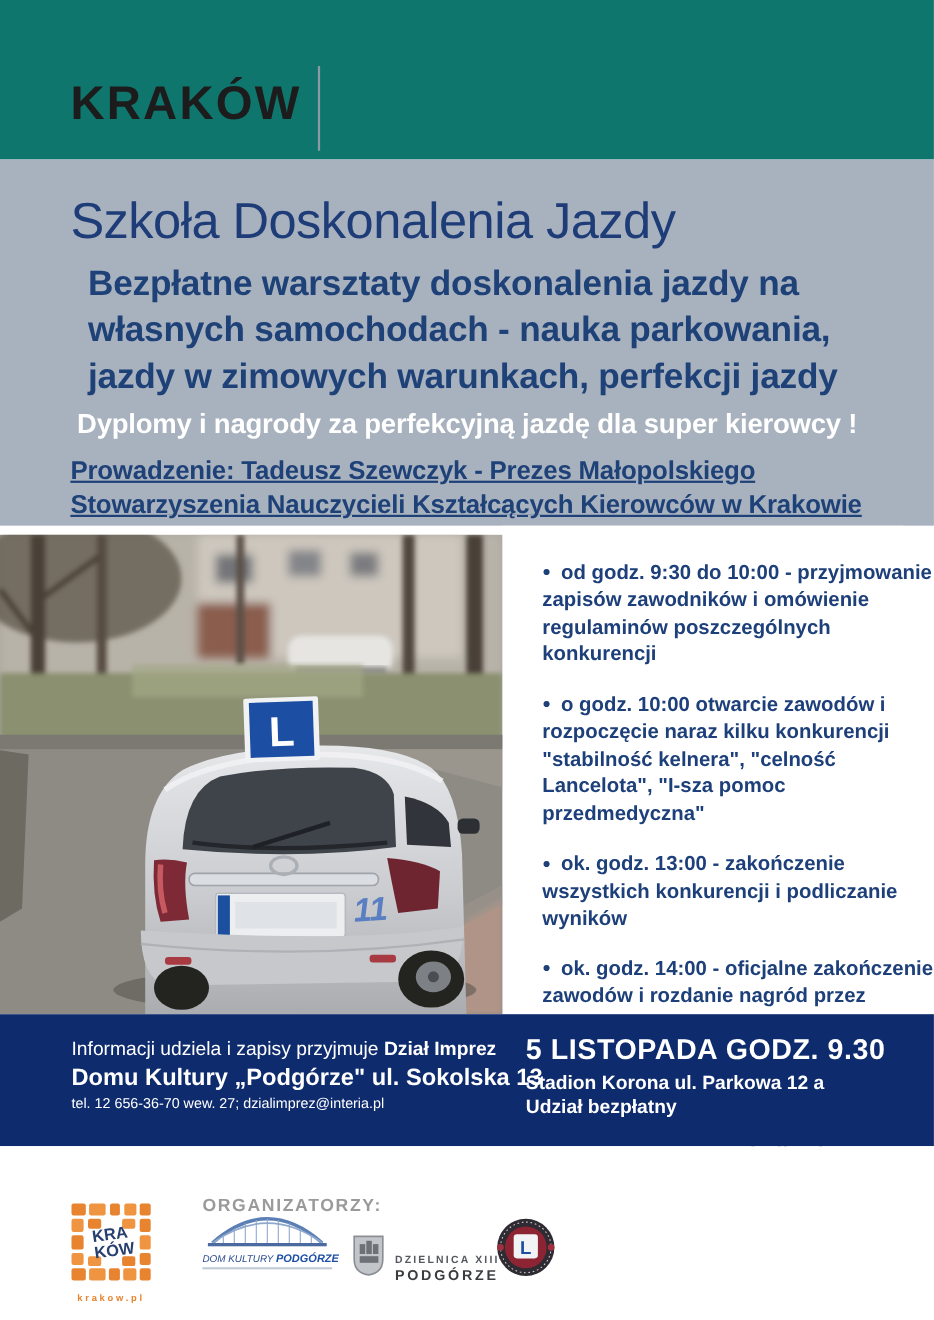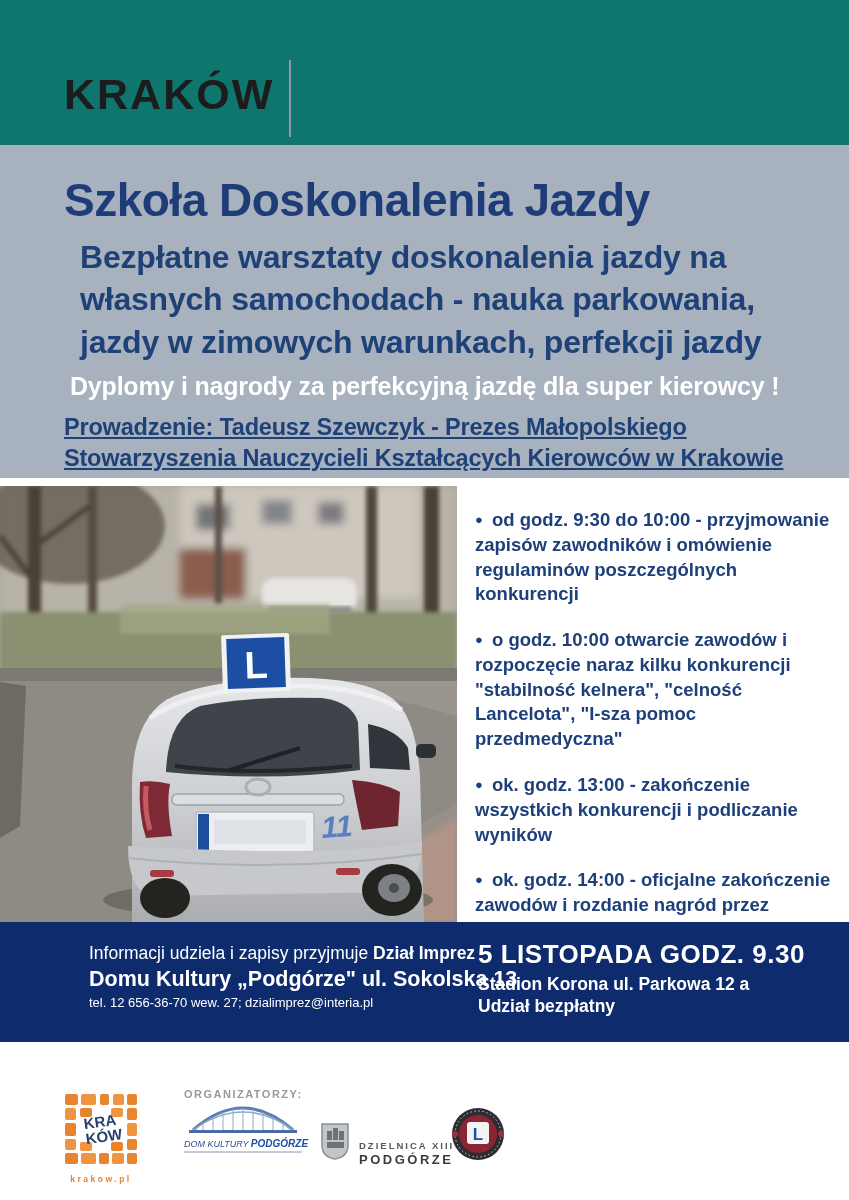--- a/index.html
+++ b/index.html
@@ -9,57 +9,57 @@
 
   
   .header{position:absolute;left:0;top:0;width:849px;height:145px;background:#0f766e;}
   .brand{position:absolute;left:64px;top:70px;font-size:43px;font-weight:600;
          letter-spacing:2px;color:#1c1c1c;}
   .brand-divider{position:absolute;left:289px;top:60px;width:2px;height:77px;background:#8d9aa5;}
 
   
   .hero{position:absolute;left:0;top:145px;width:849px;height:333px;background:#a8b1be;}
   .hero-inner{position:absolute;left:64px;top:0;width:760px;}
-  .hero-title{margin:0;padding-top:30px;font-size:46px;font-weight:bold;color:#1e3d78;
+  .hero-title{margin:0;padding-top:30px;font-size:46px;font-weight:normal;color:#1e3d78;
               letter-spacing:-0.5px;line-height:1.1;}
   .hero-subtitle{margin:10px 0 0 16px;width:745px;font-size:32px;font-weight:bold;
                  color:#1e4178;line-height:1.33;letter-spacing:-0.2px;}
   .hero-highlight{margin:9px 0 0 6px;font-size:25px;font-weight:bold;color:#ffffff;
                   letter-spacing:-0.2px;}
   .hero-lead{margin:11px 0 0 0;width:760px;font-size:23.5px;font-weight:bold;
              color:#1e4178;line-height:1.32;letter-spacing:-0.2px;text-decoration:underline;}
 
   
   .middle{position:absolute;left:0;top:478px;width:849px;height:444px;background:#ffffff;}
   .photo{position:absolute;left:0;top:8px;width:457px;height:436px;overflow:hidden;}
   .schedule{position:absolute;left:457px;top:0;width:364px;height:444px;background:#ffffff;
-            box-sizing:border-box;padding:30px 10px 0 18px;}
+            box-sizing:border-box;padding:30px 10px 0 36px;}
   .bullet-item{margin:0 0 21px 0;width:362px;font-size:18.5px;font-weight:bold;
                color:#1d3f7a;line-height:1.34;}
   .bullet-dot{font-size:13px;vertical-align:2px;margin-right:4px;}
   .schedule-note{margin:27px 0 0 0;width:360px;font-size:18.5px;font-weight:bold;
                  color:#1d3f7a;line-height:1.4;letter-spacing:0.6px;}
 
   
   .infoband{position:absolute;left:0;top:922px;width:849px;height:120px;background:#0e2b6e;color:#fff;}
-  .contact{position:absolute;left:65px;top:21px;margin-left:24px;}
+  .contact{position:absolute;left:65px;top:21px;}
   .contact-l1{font-size:17.5px;font-weight:normal;}
   .contact-l1 b{font-weight:bold;}
   .contact-l2{font-size:21.5px;font-weight:bold;margin-top:3px;}
   .contact-l3{font-size:13px;font-weight:normal;margin-top:3px;}
   .event{position:absolute;left:478px;top:17px;}
   .event-date{font-size:26px;font-weight:bold;letter-spacing:0.5px;}
   .event-venue{font-size:17.5px;font-weight:bold;margin-top:4px;}
   .event-fee{font-size:17.5px;font-weight:bold;margin-top:1px;}
 
   
   .footer{position:absolute;left:0;top:1042px;width:849px;height:158px;background:#ffffff;}
   .krk-logo{position:absolute;left:58px;top:50px;width:86px;text-align:center;}
   .krk-caption{margin-top:2px;font-size:8.5px;font-weight:bold;color:#e8832f;letter-spacing:2.5px;}
-  .org-label{position:absolute;left:184px;top:46px;font-size:11px;color:#9a9a9a;
+  .org-label{position:absolute;left:184px;top:46px;font-size:16px;color:#9a9a9a;
              letter-spacing:1.5px;font-weight:bold;}
   .dk-logo{position:absolute;left:184px;top:52px;width:118px;text-align:center;}
   .dk-text{font-size:9px;font-style:italic;color:#2d4e8f;white-space:nowrap;margin-top:-2px;}
   .dk-text .dk-bold{font-weight:bold;font-size:10px;color:#1d4fa4;}
   .dk-rule{height:2px;background:#c3cbd8;margin-top:2px;}
   .district-logo{position:absolute;left:318px;top:72px;display:flex;align-items:center;gap:7px;}
   .district-text{line-height:1.25;margin-top:26px;}
   .district-l1{font-size:9.5px;color:#55585c;letter-spacing:2px;font-weight:bold;}
   .district-l2{font-size:13px;color:#3a3d40;letter-spacing:2.5px;font-weight:bold;}
   .assoc-logo{position:absolute;left:450px;top:64px;}

